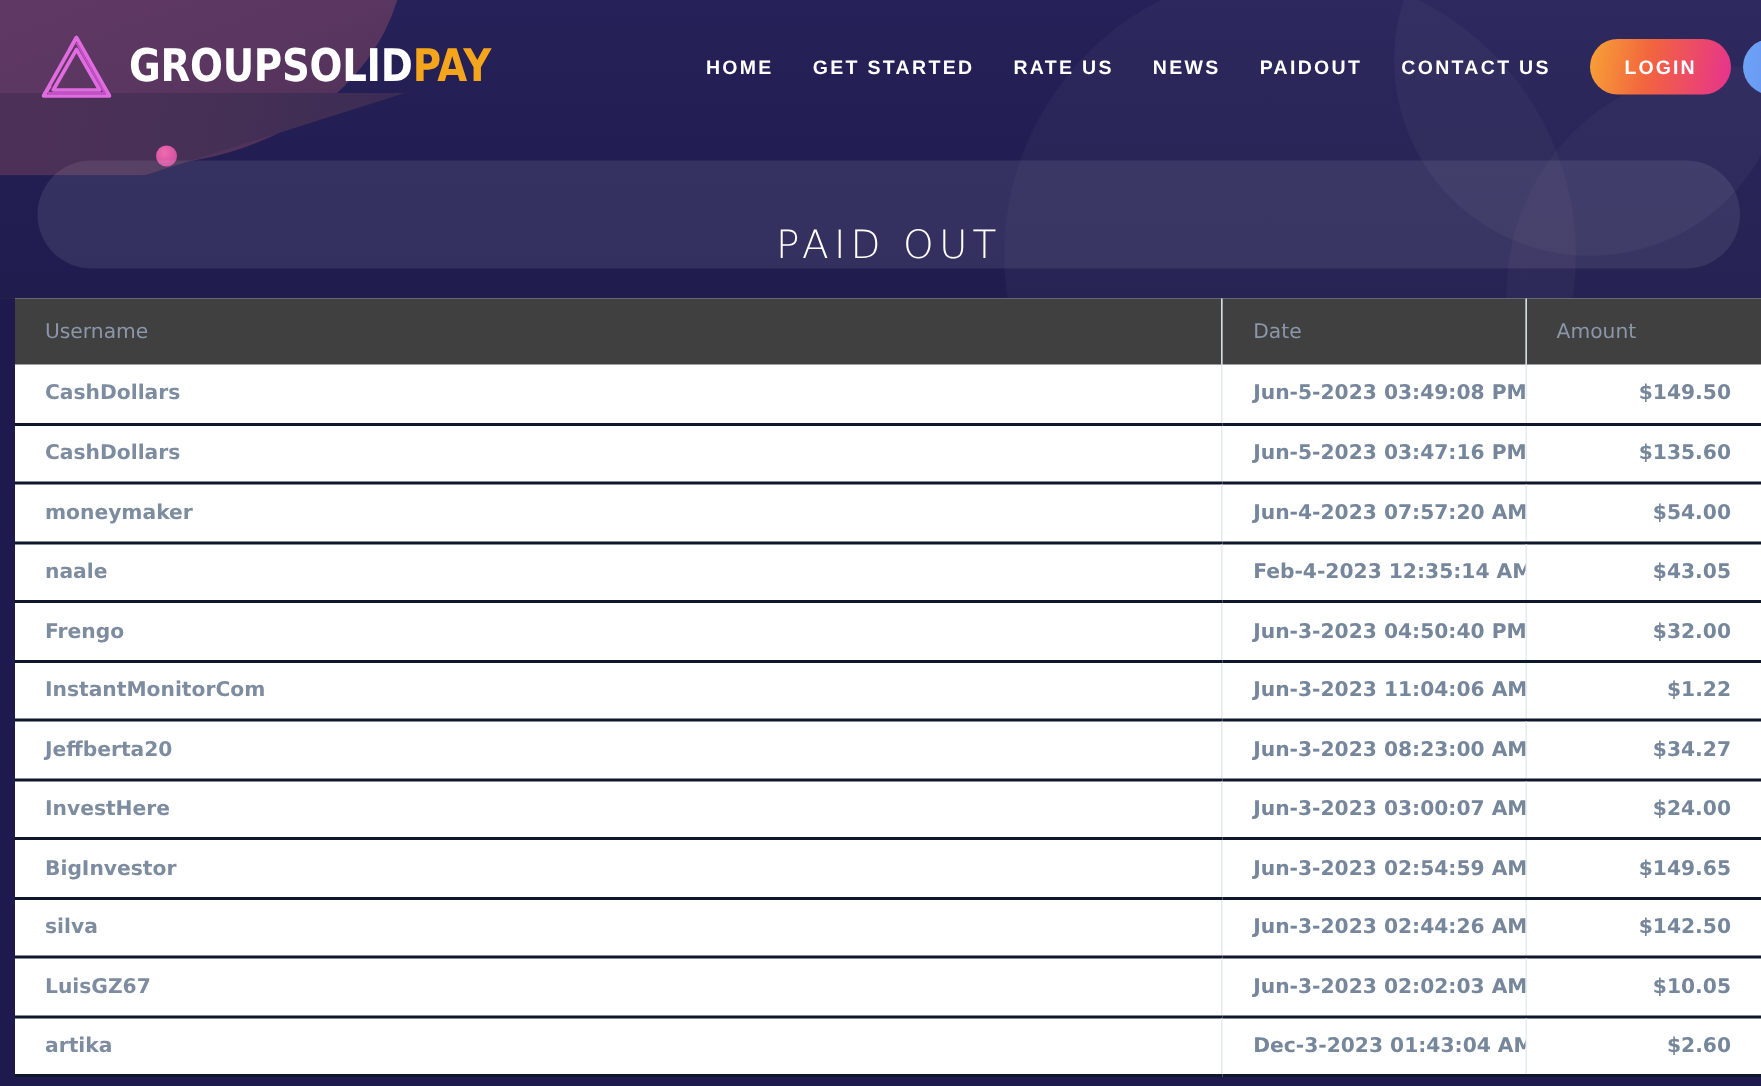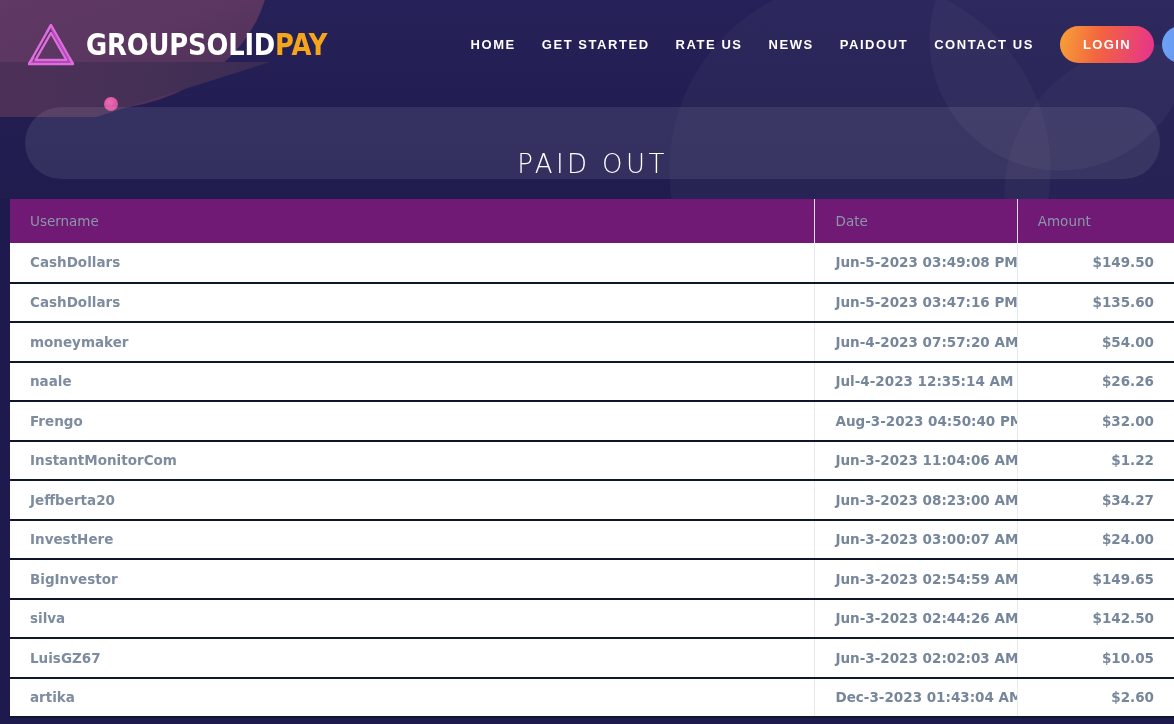--- a/index.html
+++ b/index.html
@@ -175,21 +175,21 @@
     background: #1e1a4d;
     padding-left: 10px;
   }
   table {
     width: 1164px;
     border-collapse: collapse;
     background: #ffffff;
     table-layout: fixed;
   }
   thead th {
-    background: #701a75;
+    background: #404040;
     color: #8b97a8;
     font-size: 13.5px;
     font-weight: 400;
     text-align: left;
     padding: 0 20px;
     height: 44px;
     border-right: 1px solid #d2dde4;
     font-family: "DejaVu Sans", sans-serif;
   }
   thead th:last-child { border-right: none; }
@@ -286,26 +286,26 @@
           <td class="cell-date">Jun-5-2023 03:47:16 PM</td>
           <td class="cell-amt">$135.60</td>
         </tr>
         <tr>
           <td class="cell-user">moneymaker</td>
           <td class="cell-date">Jun-4-2023 07:57:20 AM</td>
           <td class="cell-amt">$54.00</td>
         </tr>
         <tr>
           <td class="cell-user">naale</td>
-          <td class="cell-date">Jul-4-2023 12:35:14 AM</td>
-          <td class="cell-amt">$26.26</td>
+          <td class="cell-date">Feb-4-2023 12:35:14 AM</td>
+          <td class="cell-amt">$43.05</td>
         </tr>
         <tr>
           <td class="cell-user">Frengo</td>
-          <td class="cell-date">Aug-3-2023 04:50:40 PM</td>
+          <td class="cell-date">Jun-3-2023 04:50:40 PM</td>
           <td class="cell-amt">$32.00</td>
         </tr>
         <tr>
           <td class="cell-user">InstantMonitorCom</td>
           <td class="cell-date">Jun-3-2023 11:04:06 AM</td>
           <td class="cell-amt">$1.22</td>
         </tr>
         <tr>
           <td class="cell-user">Jeffberta20</td>
           <td class="cell-date">Jun-3-2023 08:23:00 AM</td>

